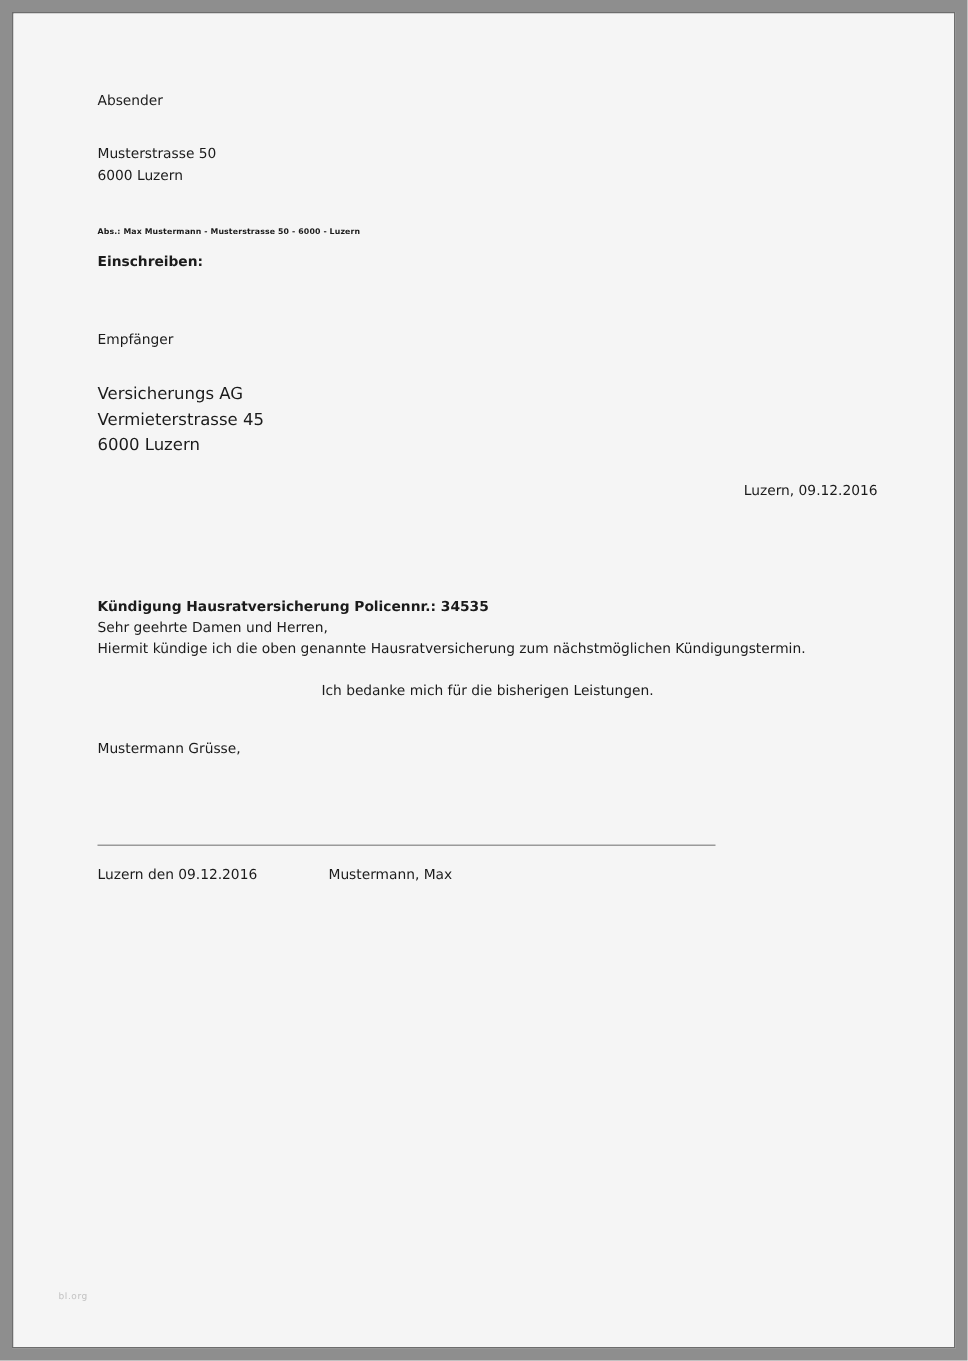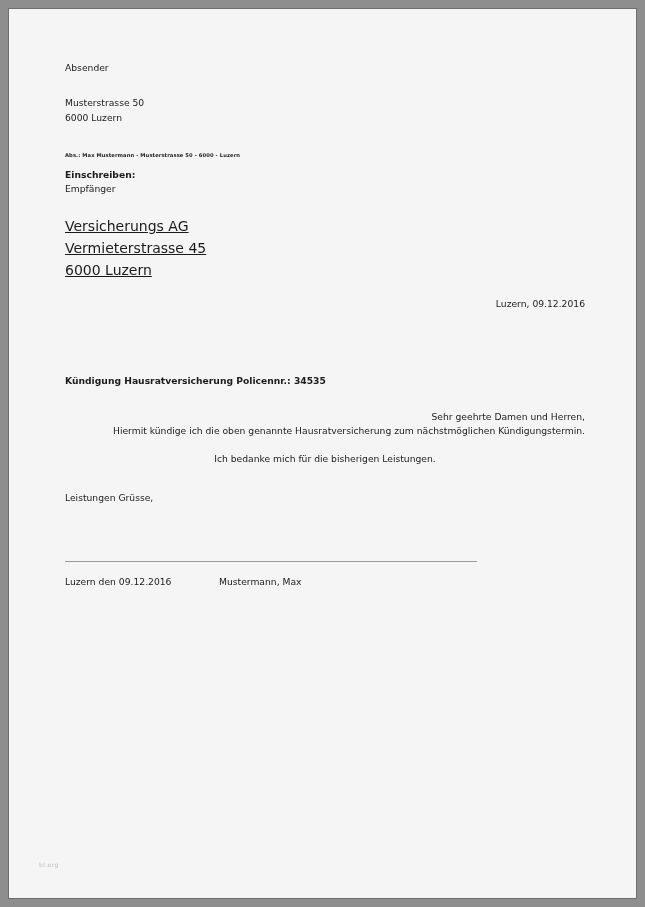--- a/index.html
+++ b/index.html
@@ -54,38 +54,36 @@
     letter-spacing: 0.1px;
     margin-top: 26px;
     margin-bottom: 9px;
     color: #1b1b1b;
   }
   .bold {
     font-weight: bold;
   }
   .recipient-role {
     margin-bottom: 20px;
+    margin-top: 38px;
   }
   .recipient-lines div {
-    font-size: 14px;
-    text-decoration: underline;
+    font-size: 11px;
   }
   .place-date {
     text-align: right;
     margin-top: 16px;
     font-size: 9.2px;
   }
   .subject {
     font-weight: bold;
     font-size: 9.2px;
     margin-top: 62px;
   }
   .body-1 {
-    margin-top: 22px;
-    text-align: right;
   }
   .body-2 {
     margin-top: 14px;
     text-align: center;
   }
   .closing {
     margin-top: 24px;
   }
   .sig-rule {
     margin-top: 56px;
@@ -140,21 +138,21 @@
 
       <div class="subject">Kündigung Hausratversicherung Policennr.: 34535</div>
 
       <div class="body-1">
         <div>Sehr geehrte Damen und Herren,</div>
         <div>Hiermit kündige ich die oben genannte Hausratversicherung zum nächstmöglichen Kündigungstermin.</div>
       </div>
 
       <div class="body-2">Ich bedanke mich für die bisherigen Leistungen.</div>
 
-      <div class="closing">Leistungen Grüsse,</div>
+      <div class="closing">Mustermann Grüsse,</div>
 
       <div class="sig-rule"></div>
 
       <div class="sig-row">
         <div class="sig-left">Luzern den 09.12.2016</div>
         <div>Mustermann, Max</div>
       </div>
 
     </div>
 

